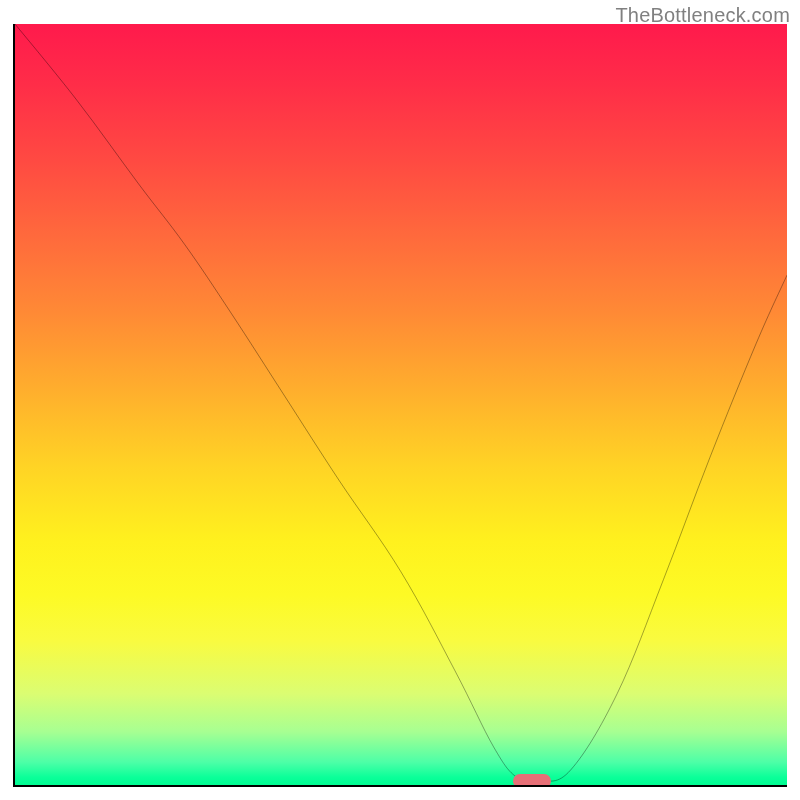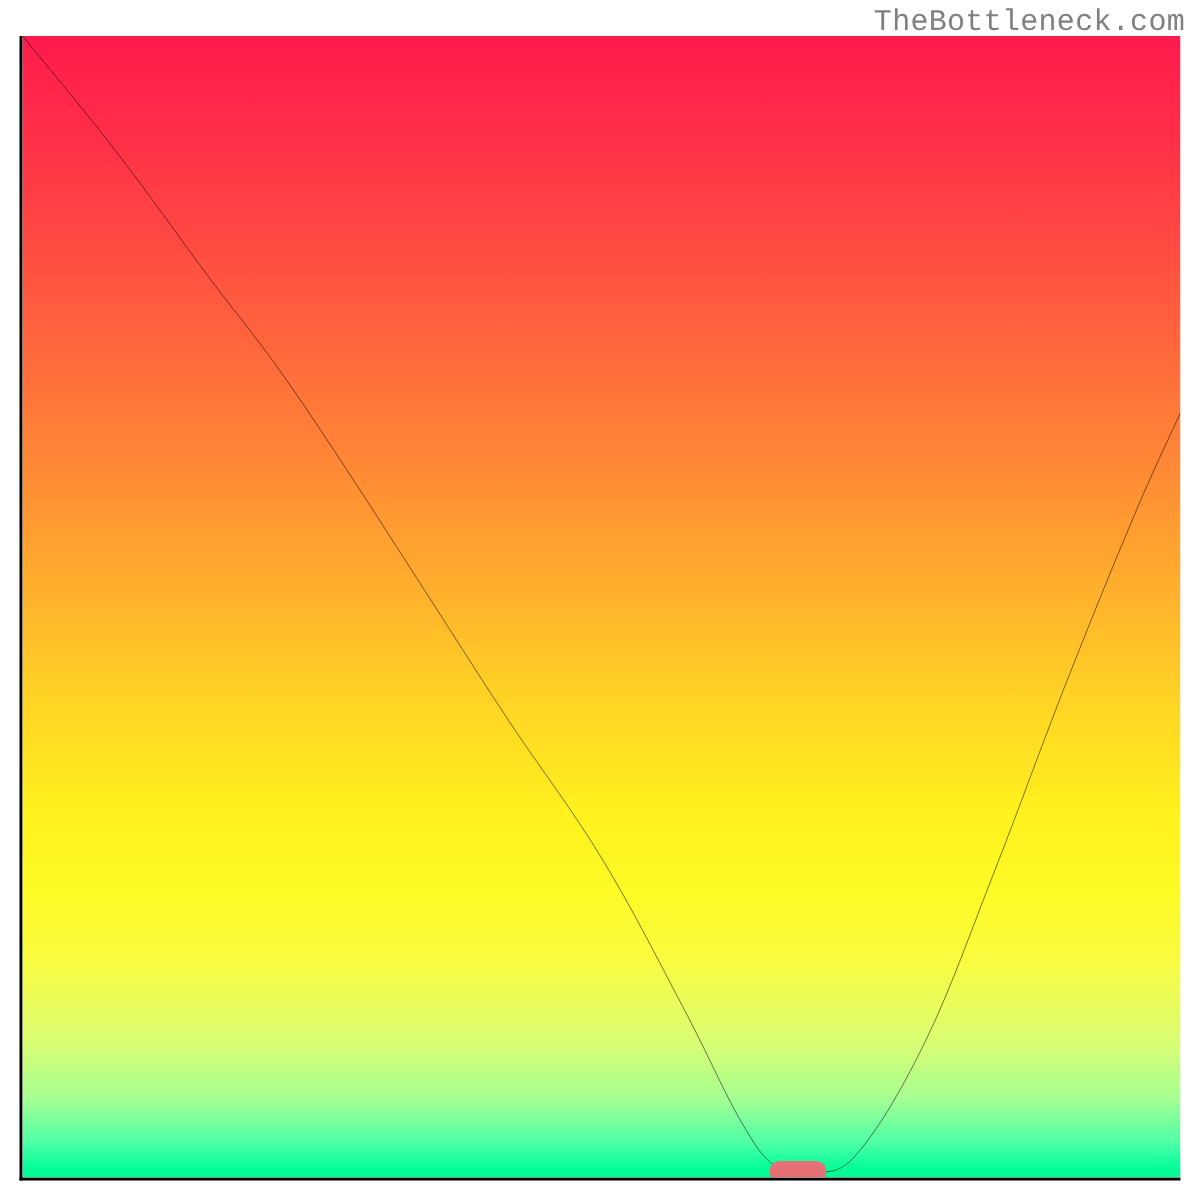--- a/index.html
+++ b/index.html
@@ -17,21 +17,20 @@
     height: 800px;
   }
   .watermark {
     position: absolute;
     top: 4px;
     right: 10px;
     font-size: 20px;
     color: #808080;
     letter-spacing: 0.2px;
     z-index: 10;
-    font-family: Liberation Mono, monospace;
   }
   .plot-frame {
     position: absolute;
     left: 13px;
     top: 24px;
     width: 774px;
     height: 763px;
     box-sizing: border-box;
     border-left: 2px solid #000;
     border-bottom: 2px solid #000;

